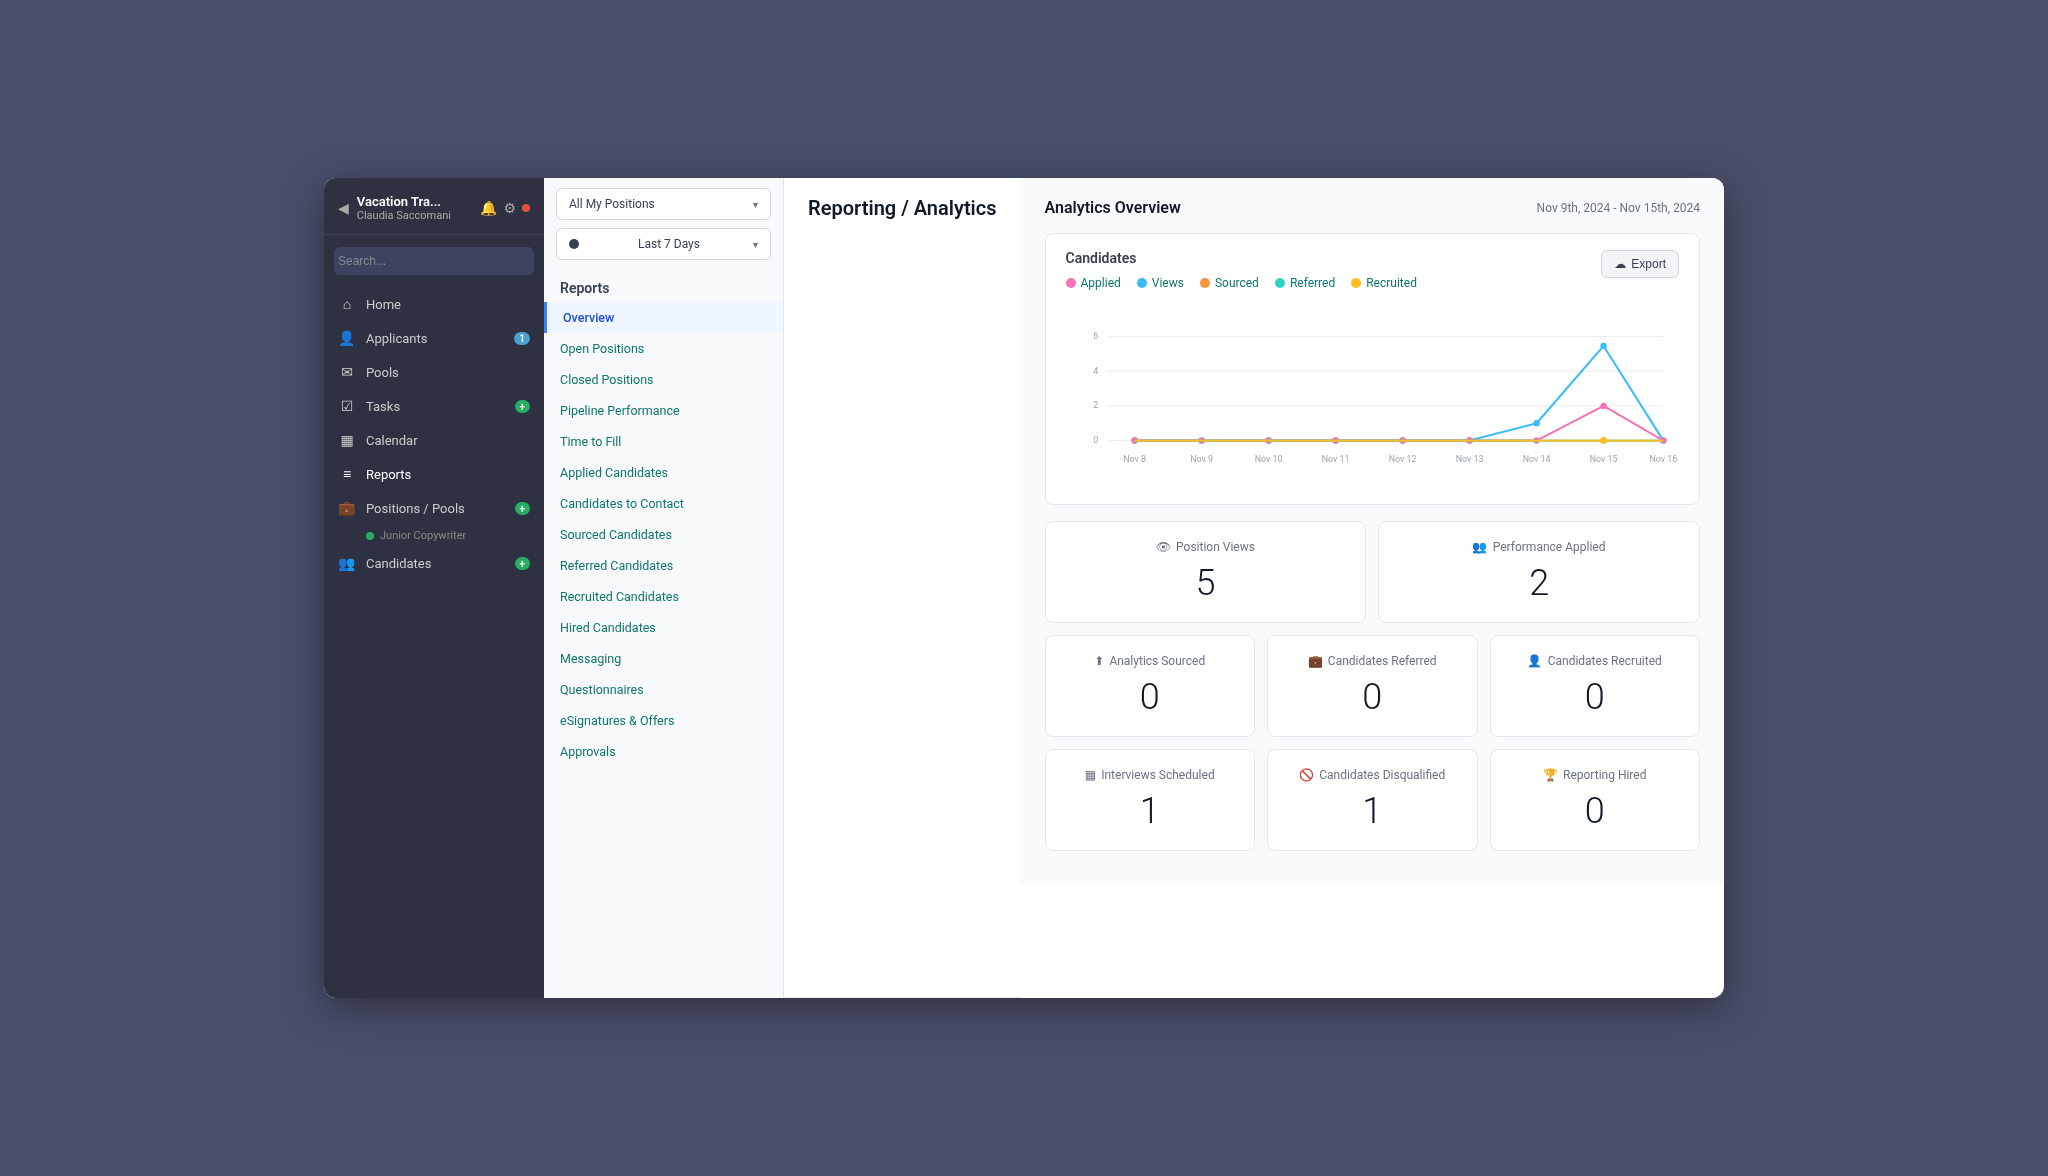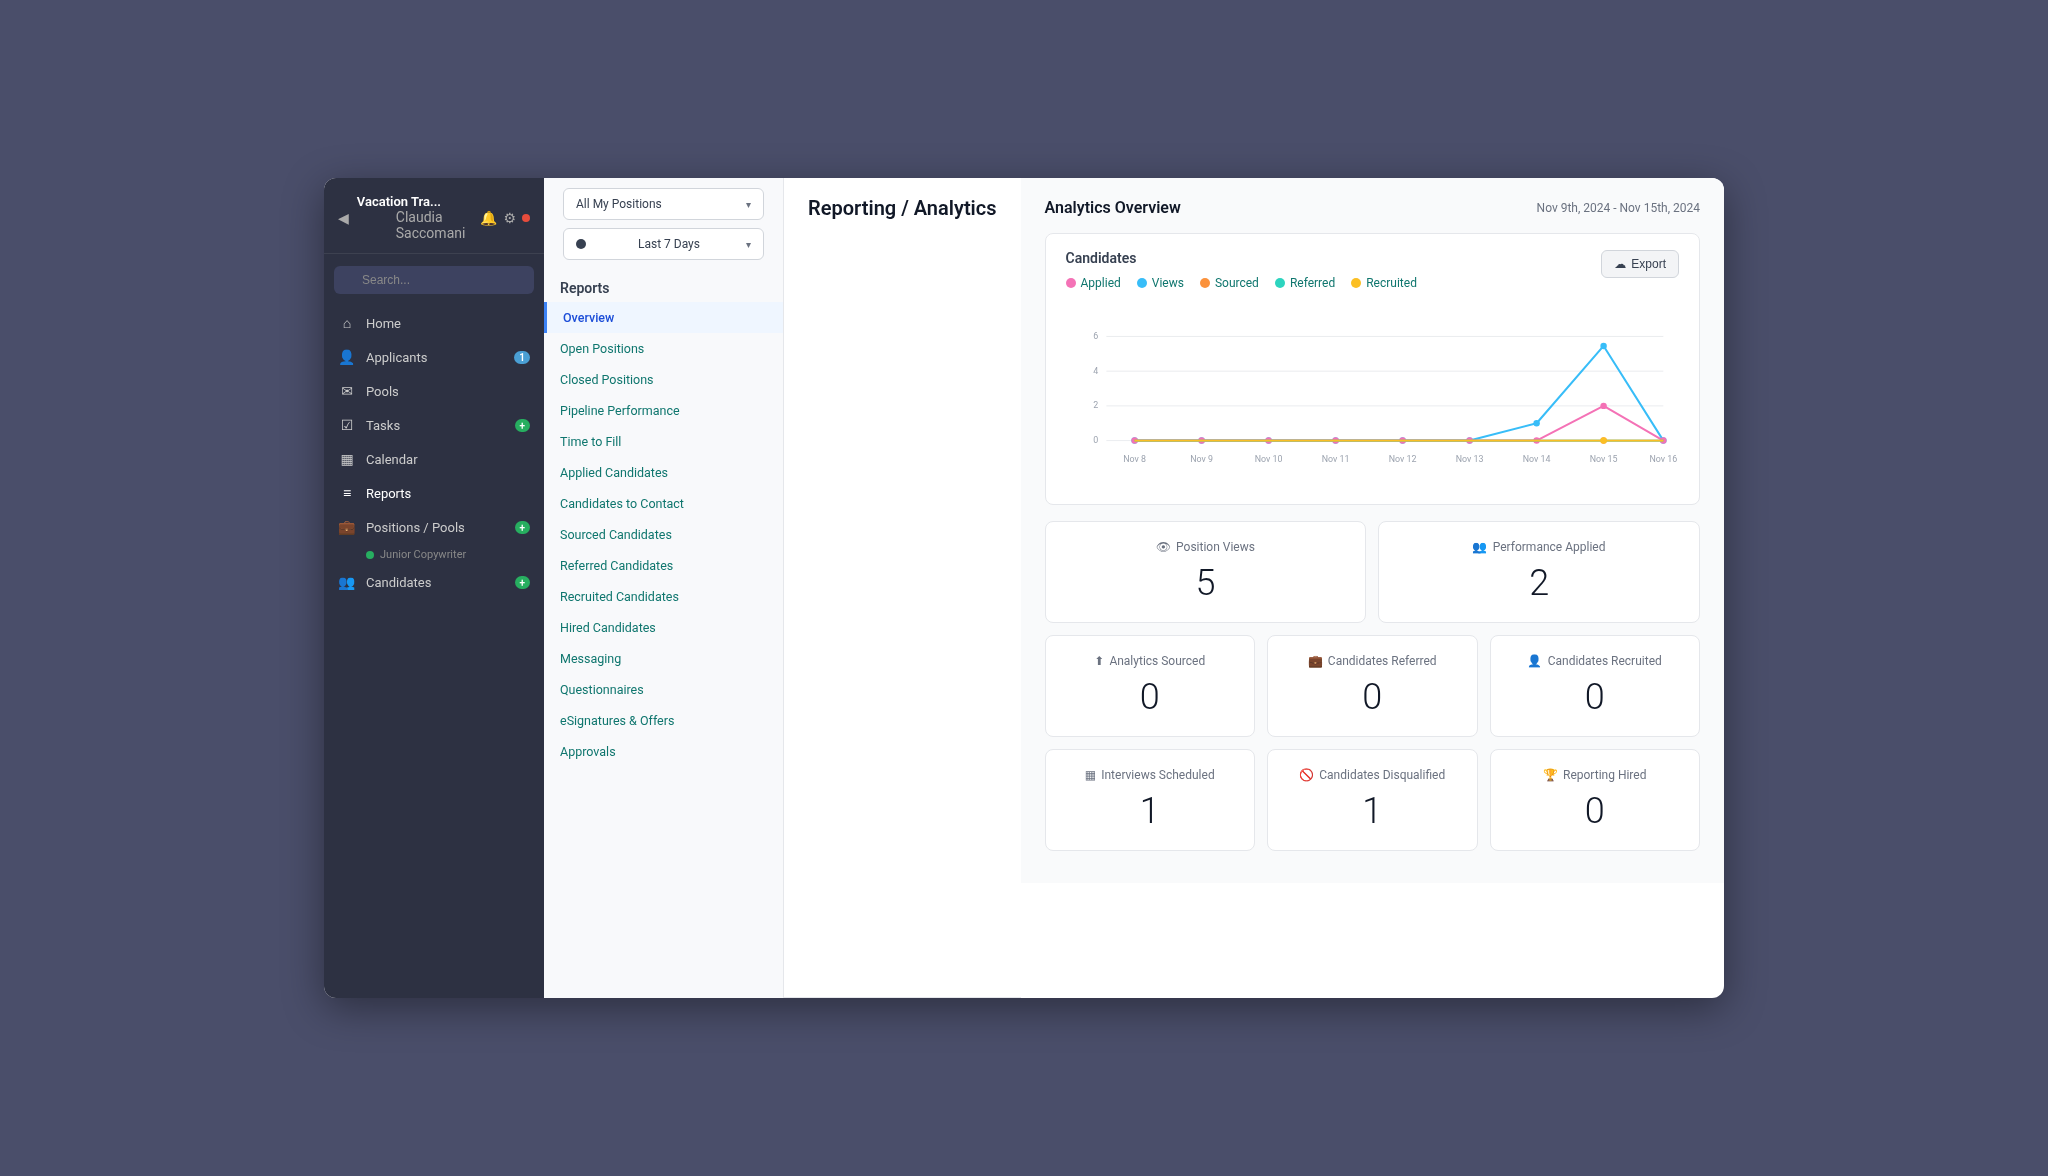--- a/index.html
+++ b/index.html
@@ -44,23 +44,22 @@
     }
     .sidebar-company {
       flex: 1;
     }
     .sidebar-company-name {
       font-size: 13px;
       font-weight: 600;
       color: #fff;
     }
     .sidebar-company-sub {
-      font-size: 14px;
+      font-size: 11px;
       color: #aaa;
-      margin-left: 39px;
     }
     .sidebar-icons {
       display: flex;
       gap: 6px;
       align-items: center;
     }
     .sidebar-icon-btn {
       color: #aaa;
       font-size: 14px;
       cursor: pointer;
@@ -69,21 +68,21 @@
       width: 8px; height: 8px;
       background: #e74c3c;
       border-radius: 50%;
       display: inline-block;
     }
     .sidebar-search {
       margin: 12px 10px;
     }
     .sidebar-search input {
       width: 100%;
-      padding: 7px 28px;
+      padding: 7px 4px;
       background: #3d4260;
       border: none;
       border-radius: 6px;
       color: #ccc;
       font-size: 12px;
       outline: none;
     }
     .sidebar-search input::placeholder { color: #888; }
     .sidebar-nav {
       flex: 1;
@@ -126,21 +125,21 @@
     
     .middle-panel {
       width: 240px;
       background: #f8f9fb;
       border-right: 1px solid #e5e7eb;
       display: flex;
       flex-direction: column;
       flex-shrink: 0;
     }
     .middle-filters {
-      padding: 10px 19px;
+      padding: 10px 12px;
       display: flex;
       flex-direction: column;
       gap: 8px;
     }
     .filter-select {
       display: flex;
       align-items: center;
       justify-content: space-between;
       padding: 8px 12px;
       background: #fff;

